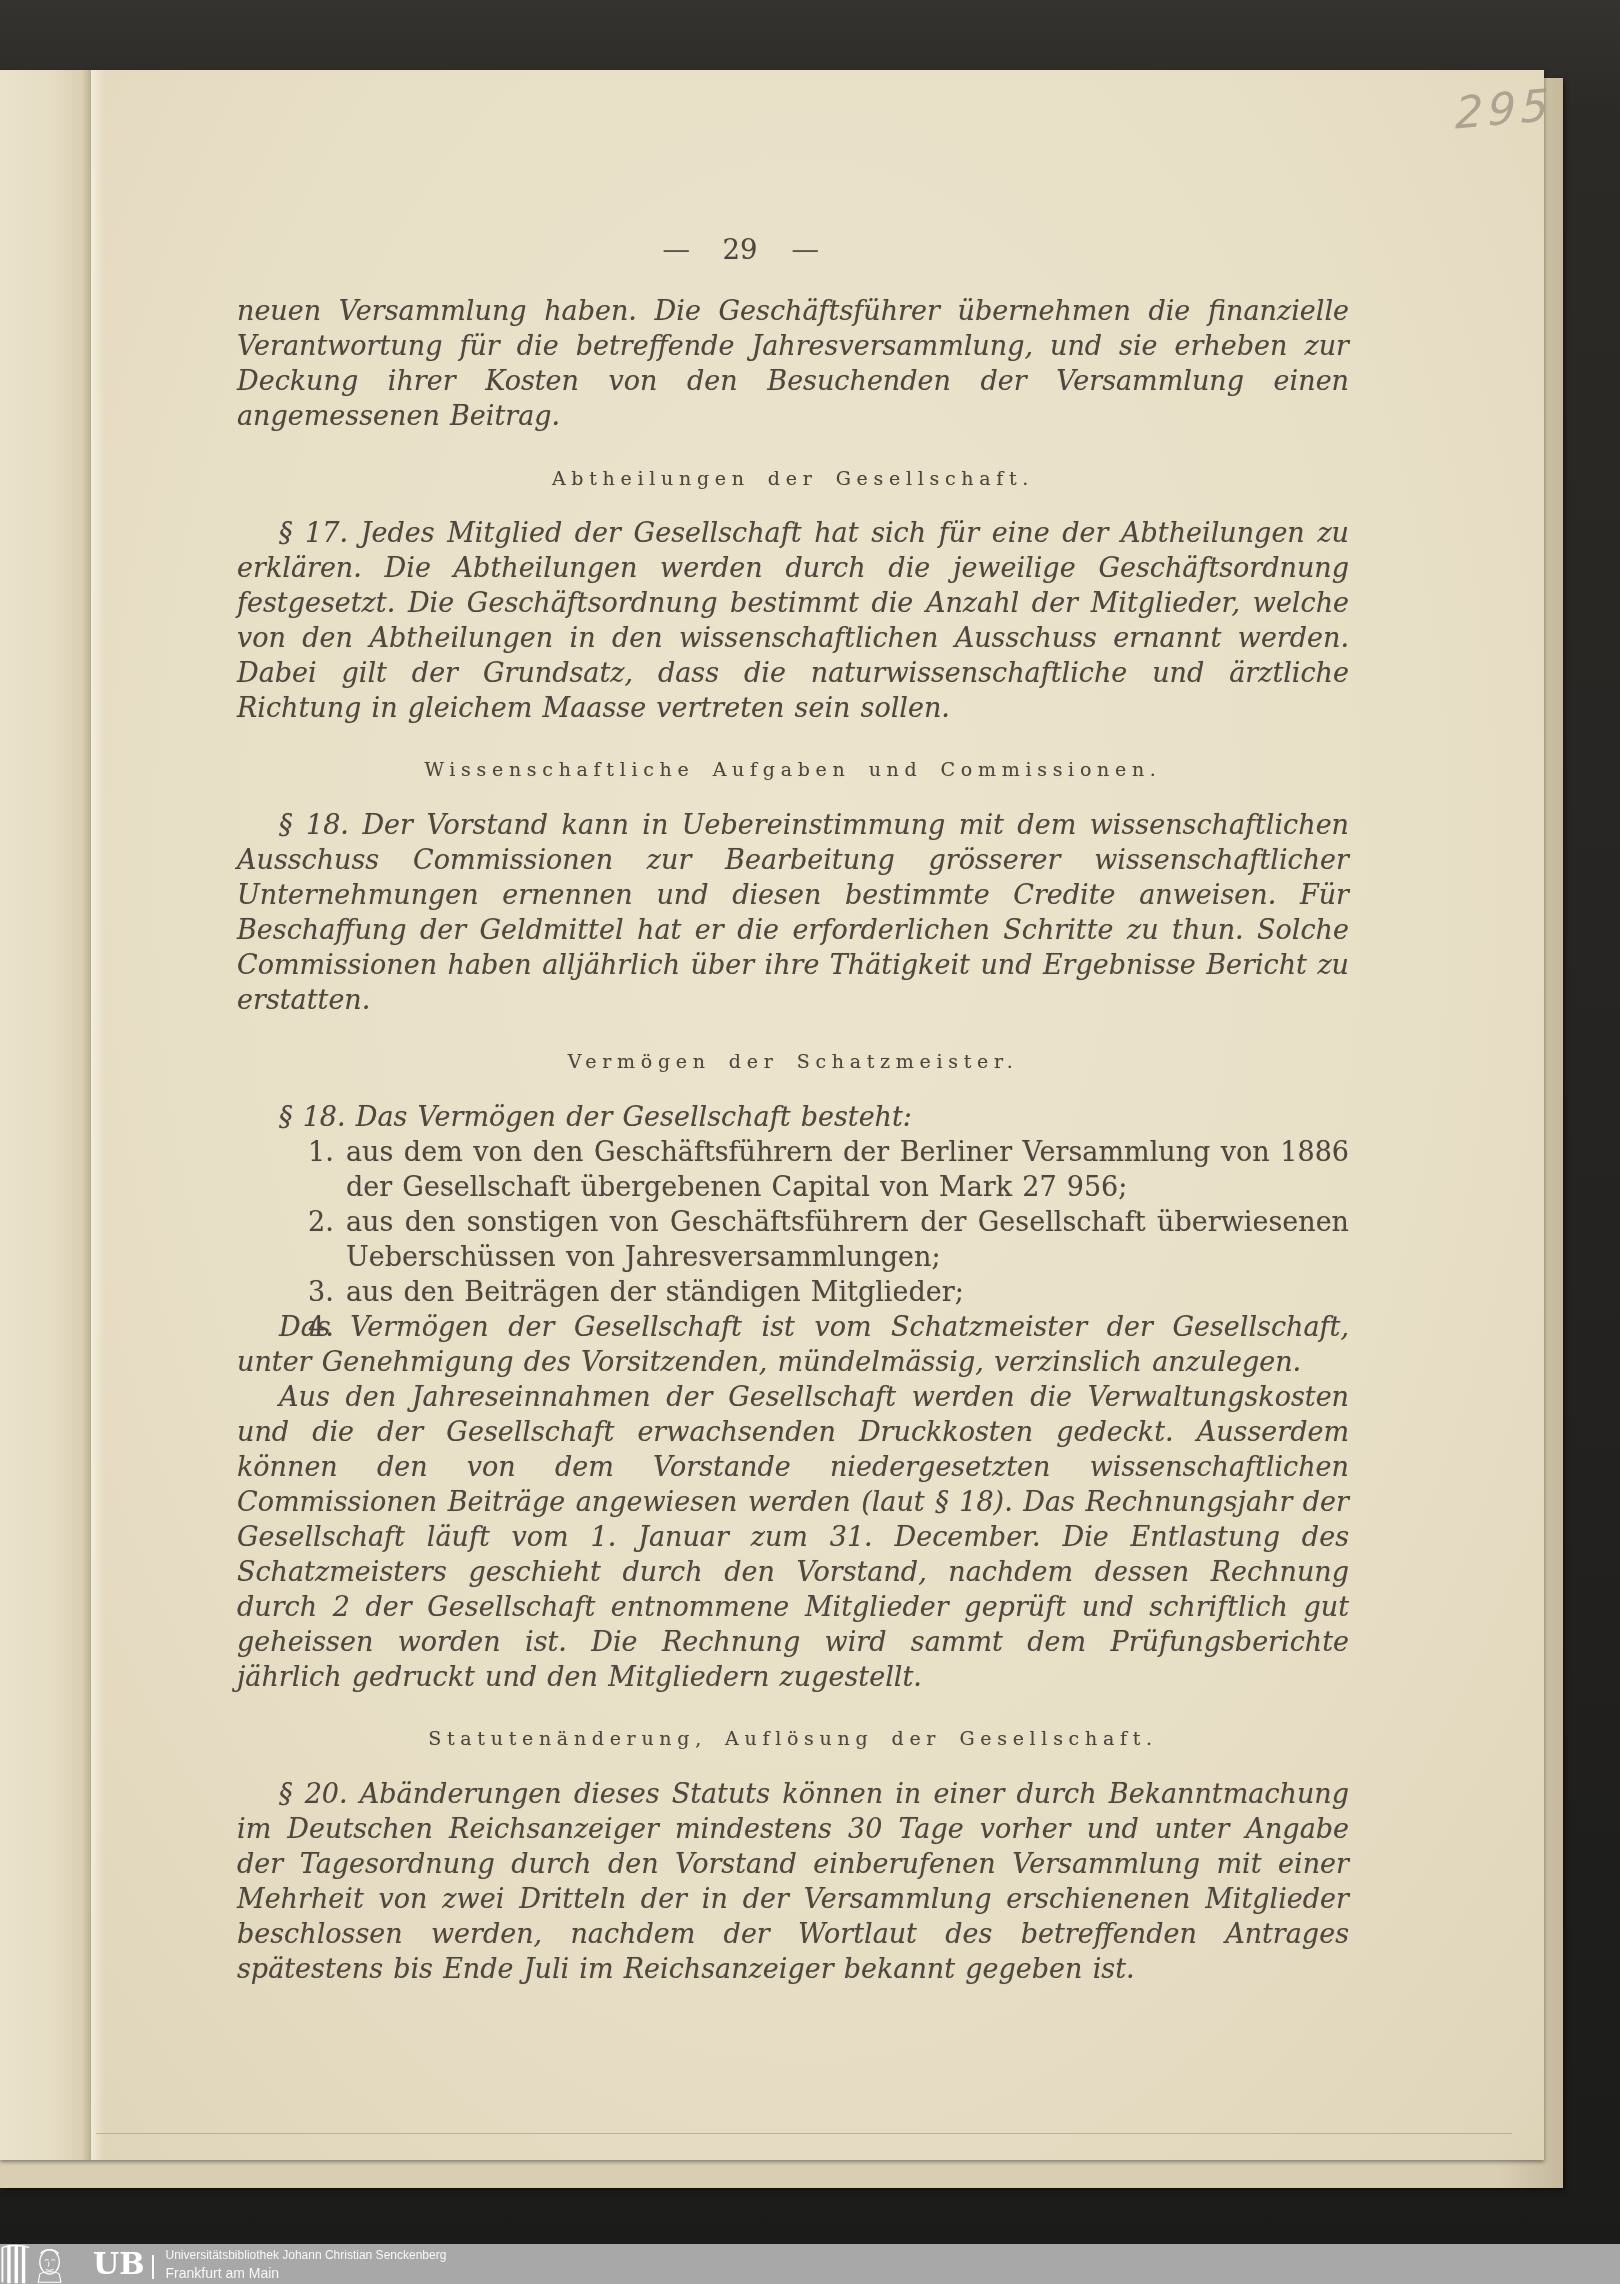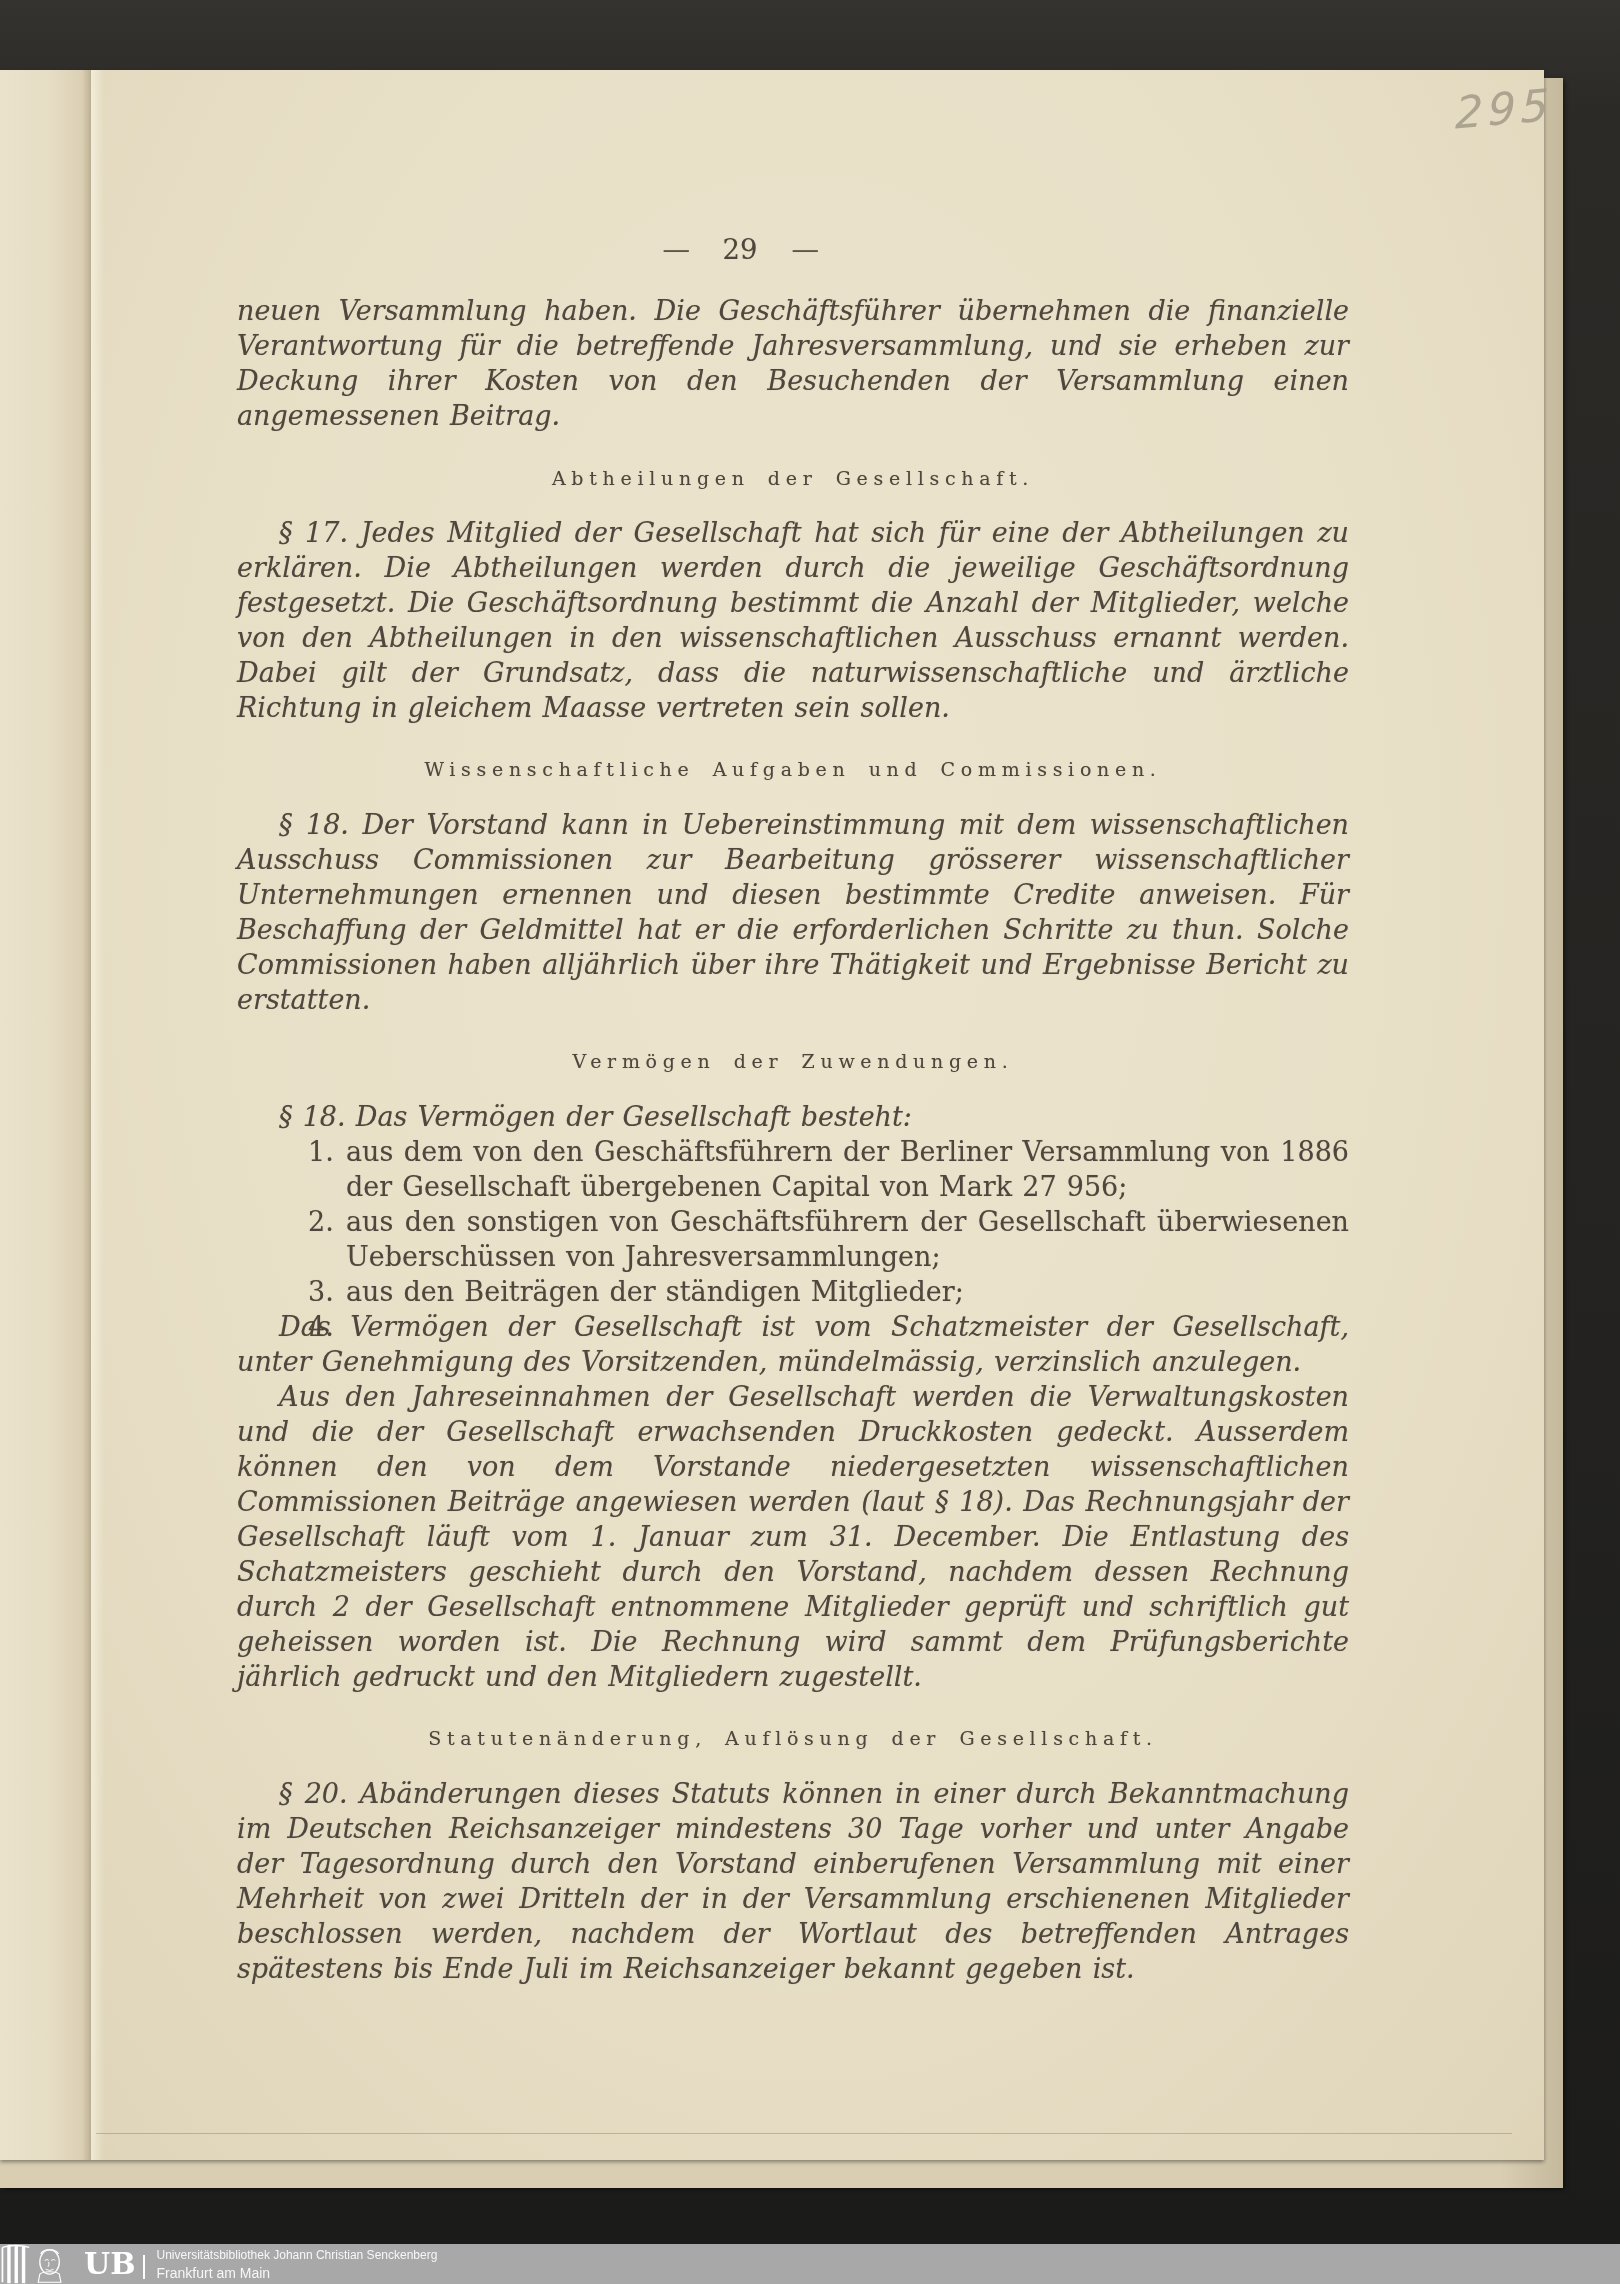--- a/index.html
+++ b/index.html
@@ -48,21 +48,21 @@
         word-spacing:6.5px;margin:27.5px 0 19.4px 0;}
   .numlist{list-style:none;}
   .numlist .item{position:relative;padding-left:109px;text-align:justify;word-spacing:1.6px;}
   .numlist .num{position:absolute;left:71px;}
   
   .footerbar{position:absolute;left:0;bottom:0;width:100%;height:40px;
         background:var(--footer_bar);display:flex;align-items:center;}
   .logo{display:flex;align-items:center;height:100%;position:relative;}
   .logo svg{display:block;height:40px;width:78px;}
   .ub{font-family:"DejaVu Serif",serif;font-weight:bold;font-size:30px;color:#fff;
-        line-height:1;margin-left:6px;}
+        line-height:1;margin-left:15px;}
   .sep{width:2.4px;height:24px;background:#fff;margin-left:7.3px;align-self:flex-end;margin-bottom:4.9px;}
   .libtext{margin-left:11.3px;font-family:"Liberation Sans","DejaVu Sans",sans-serif;
         color:var(--footer_text);line-height:18px;}
   .lib1{font-size:12px;}
   .lib2{font-size:14px;}
 </style>
 </head>
 <body>
 
 <div class="scan">
@@ -81,21 +81,21 @@
       </div>
 
       <p class="para noindent">neuen Versammlung haben. Die Geschäftsführer übernehmen die finanzielle Verantwortung für die betreffende Jahresversammlung, und sie erheben zur Deckung ihrer Kosten von den Besuchenden der Versammlung einen angemessenen Beitrag.</p>
 
       <h2 class="heading">Abtheilungen der Gesellschaft.</h2>
       <p class="para">§ 17.  Jedes Mitglied der Gesellschaft hat sich für eine der Abtheilungen zu erklären.  Die Abtheilungen werden durch die jeweilige Geschäftsordnung festgesetzt.  Die Geschäftsordnung bestimmt die Anzahl der Mitglieder, welche von den Abtheilungen in den wissenschaftlichen Ausschuss ernannt werden.  Dabei gilt der Grundsatz, dass die naturwissenschaftliche und ärztliche Richtung in gleichem Maasse vertreten sein sollen.</p>
 
       <h2 class="heading">Wissenschaftliche Aufgaben und Commissionen.</h2>
       <p class="para">§ 18.  Der Vorstand kann in Uebereinstimmung mit dem wissenschaftlichen Ausschuss Commissionen zur Bearbeitung grösserer wissenschaftlicher Unternehmungen ernennen und diesen bestimmte Credite anweisen.  Für Beschaffung der Geldmittel hat er die erforderlichen Schritte zu thun.  Solche Commissionen haben alljährlich über ihre Thätigkeit und Ergebnisse Bericht zu erstatten.</p>
 
-      <h2 class="heading">Vermögen der Zuwendungen.</h2>
+      <h2 class="heading">Vermögen der Schatzmeister.</h2>
       <p class="para">§ 18.  Das Vermögen der Gesellschaft besteht:</p>
 
       <ol class="numlist">
         <li class="item">
           <span class="num">1.</span>
           <span class="itext">aus dem von den Geschäftsführern der Berliner Versammlung von 1886 der Gesellschaft übergebenen Capital von Mark 27 956;</span>
         </li>
         <li class="item">
           <span class="num">2.</span>
           <span class="itext">aus den sonstigen von Geschäftsführern der Gesellschaft überwiesenen Ueberschüssen von Jahresversammlungen;</span>

